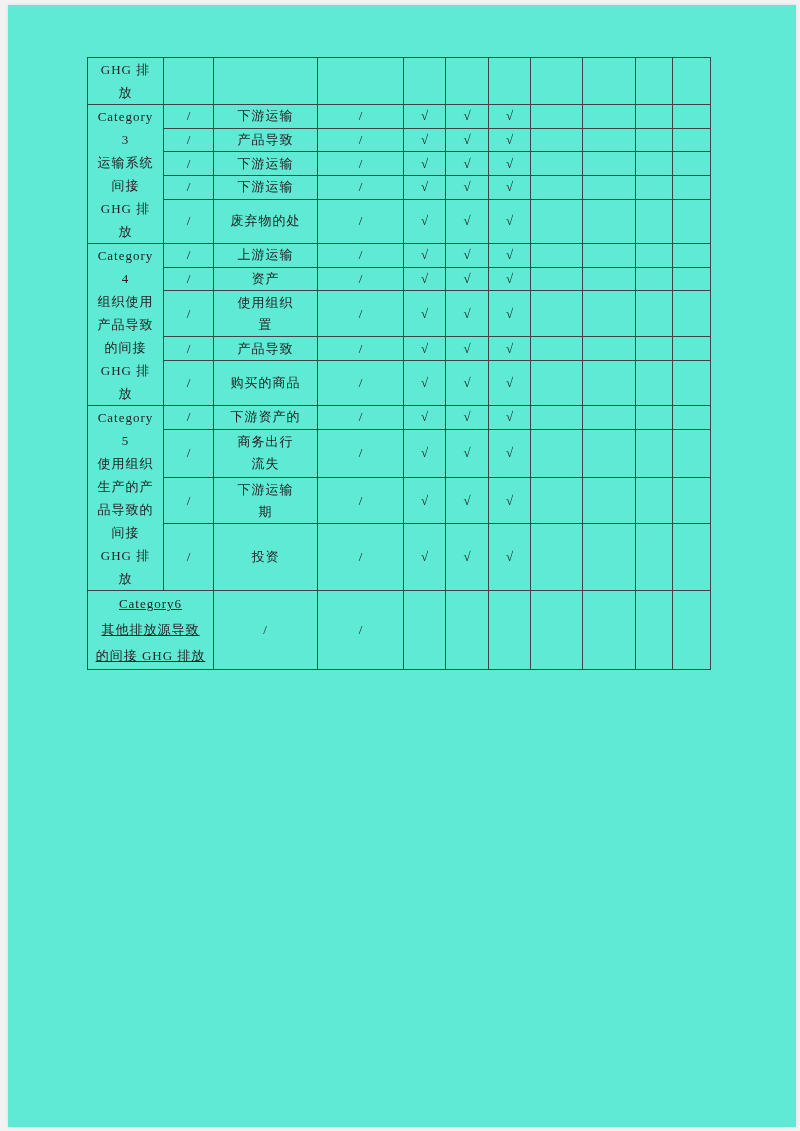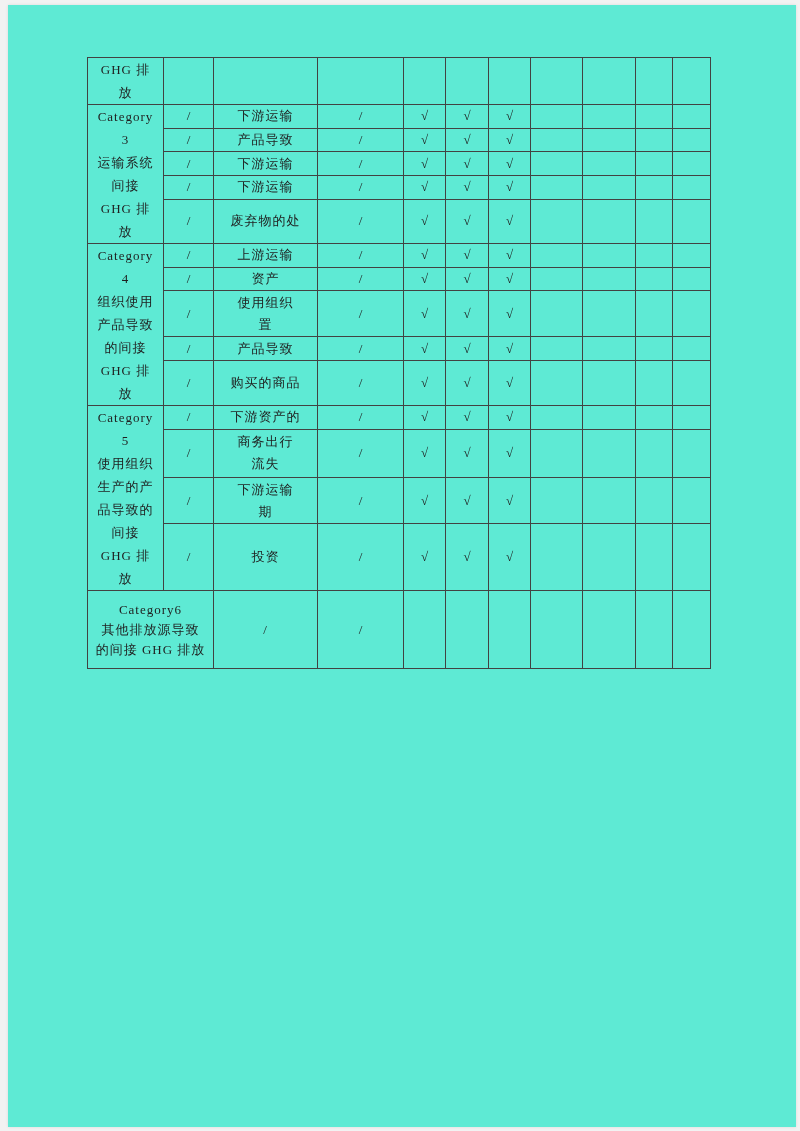--- a/index.html
+++ b/index.html
@@ -36,21 +36,22 @@
     font-size: 13px;
     color: #1f1f1f;
     overflow: hidden;
   }
   td.cat-cell {
     white-space: pre-line;
     line-height: 23px;
     letter-spacing: 1px;
   }
   td.cat-cell.merged {
-    line-height: 20px;
+    line-height: 26px;
+    text-decoration: underline;
   }
   td.activity-cell {
     white-space: pre-line;
     line-height: 22px;
     letter-spacing: 1px;
   }
   td.flag-cell, td.note-cell {
     font-size: 13px;
   }
   td.check-cell {

